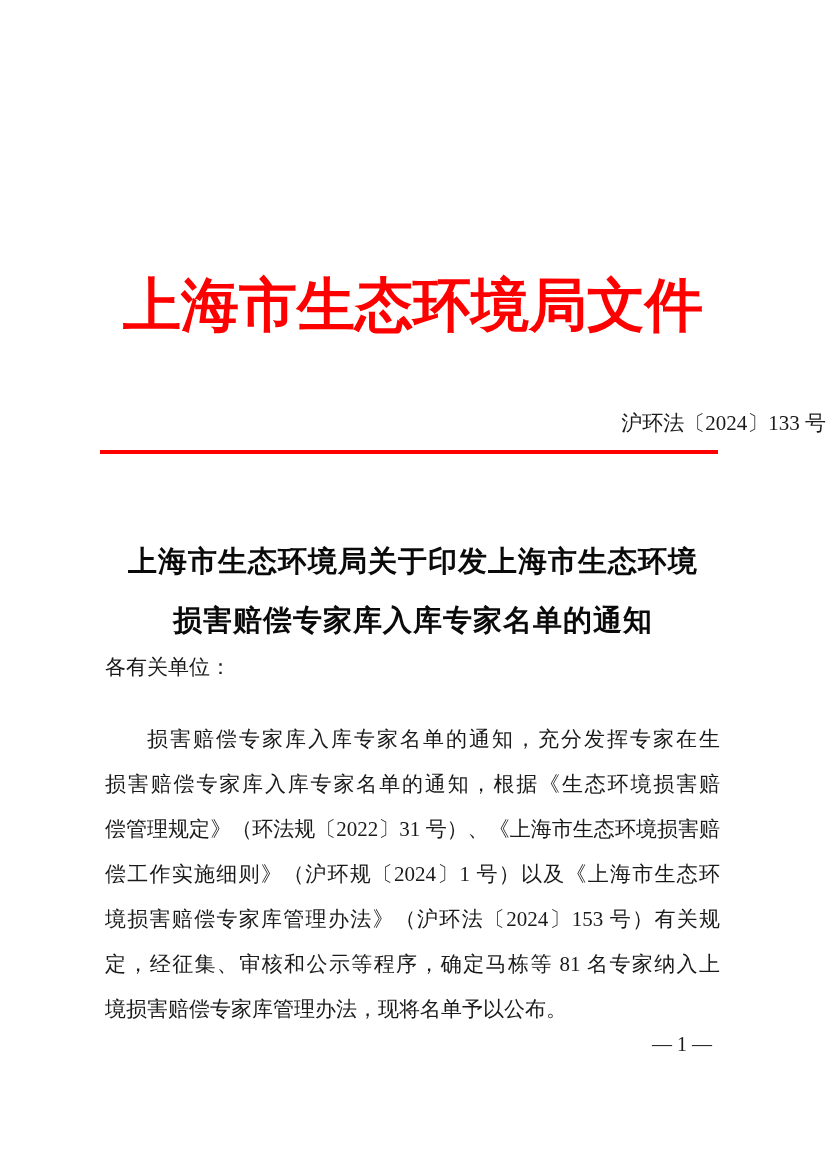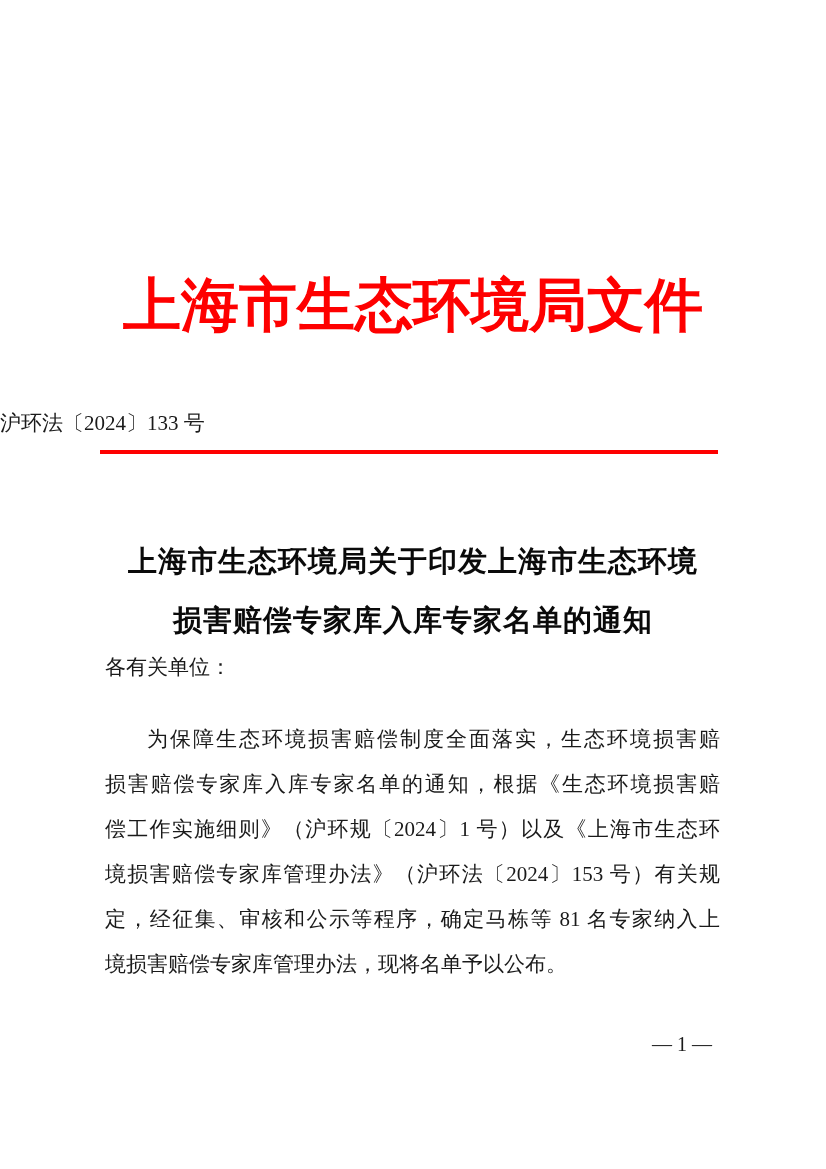--- a/index.html
+++ b/index.html
@@ -27,21 +27,21 @@
     font-weight: bold;
     color: #fe0000;
     letter-spacing: 0px;
     white-space: nowrap;
   }
   .doc-number {
     position: absolute;
     top: 407px;
     left: 0;
     right: 0;
-    text-align: left;
+    text-align: right;
     font-size: 21px;
     line-height: 32px;
     color: #1a1a1a;
     white-space: nowrap;
   }
   .red-rule {
     position: absolute;
     top: 450px;
     left: 100px;
     width: 618px;
@@ -112,22 +112,23 @@
   <div class="red-rule" style="background: rgb(254, 0, 0);"></div>
 
   <div class="doc-title">
     <div>上海市生态环境局关于印发上海市生态环境</div>
     <div>损害赔偿专家库入库专家名单的通知</div>
   </div>
 
   <div class="salutation">各有关单位：</div>
 
   <div class="body-paragraph">
-    <div class="body-line first">为保障生态环境损害赔偿制度全面落实，生态环境损害赔</div>
+    <div class="body-line first">损害赔偿专家库入库专家名单的通知，充分发挥专家在生</div>
     <div class="body-line">损害赔偿专家库入库专家名单的通知，根据《生态环境损害赔</div>
+    <div class="body-line">偿管理规定》（环法规〔2022〕31 号）、《上海市生态环境损害赔</div>
     <div class="body-line">偿工作实施细则》（沪环规〔2024〕1 号）以及《上海市生态环</div>
     <div class="body-line">境损害赔偿专家库管理办法》（沪环法〔2024〕153 号）有关规</div>
     <div class="body-line">定，经征集、审核和公示等程序，确定马栋等 81 名专家纳入上</div>
     <div class="body-line last">境损害赔偿专家库管理办法，现将名单予以公布。</div>
   </div>
 
   <div class="page-number">— 1 —</div>
 
 </div>
 

